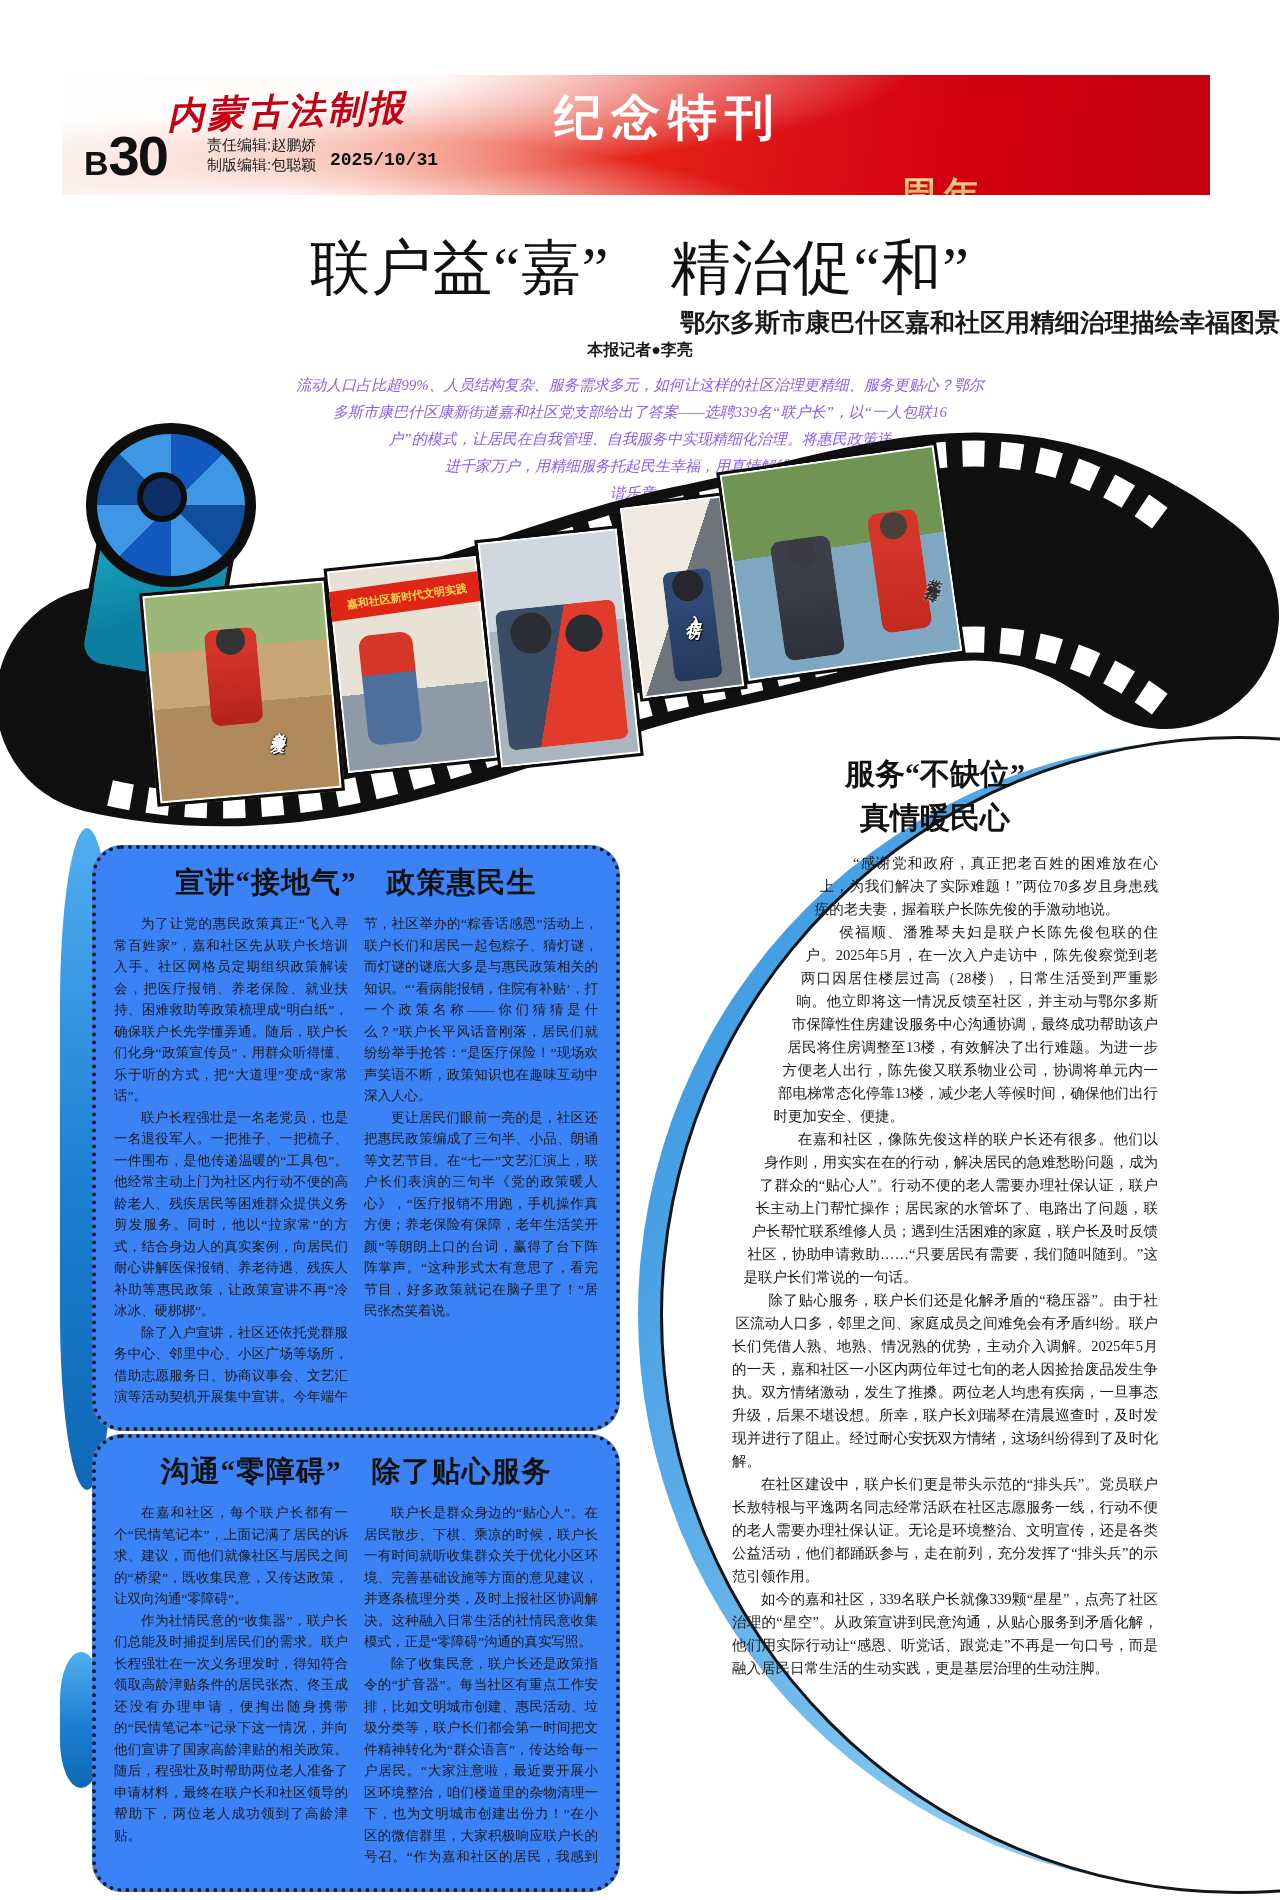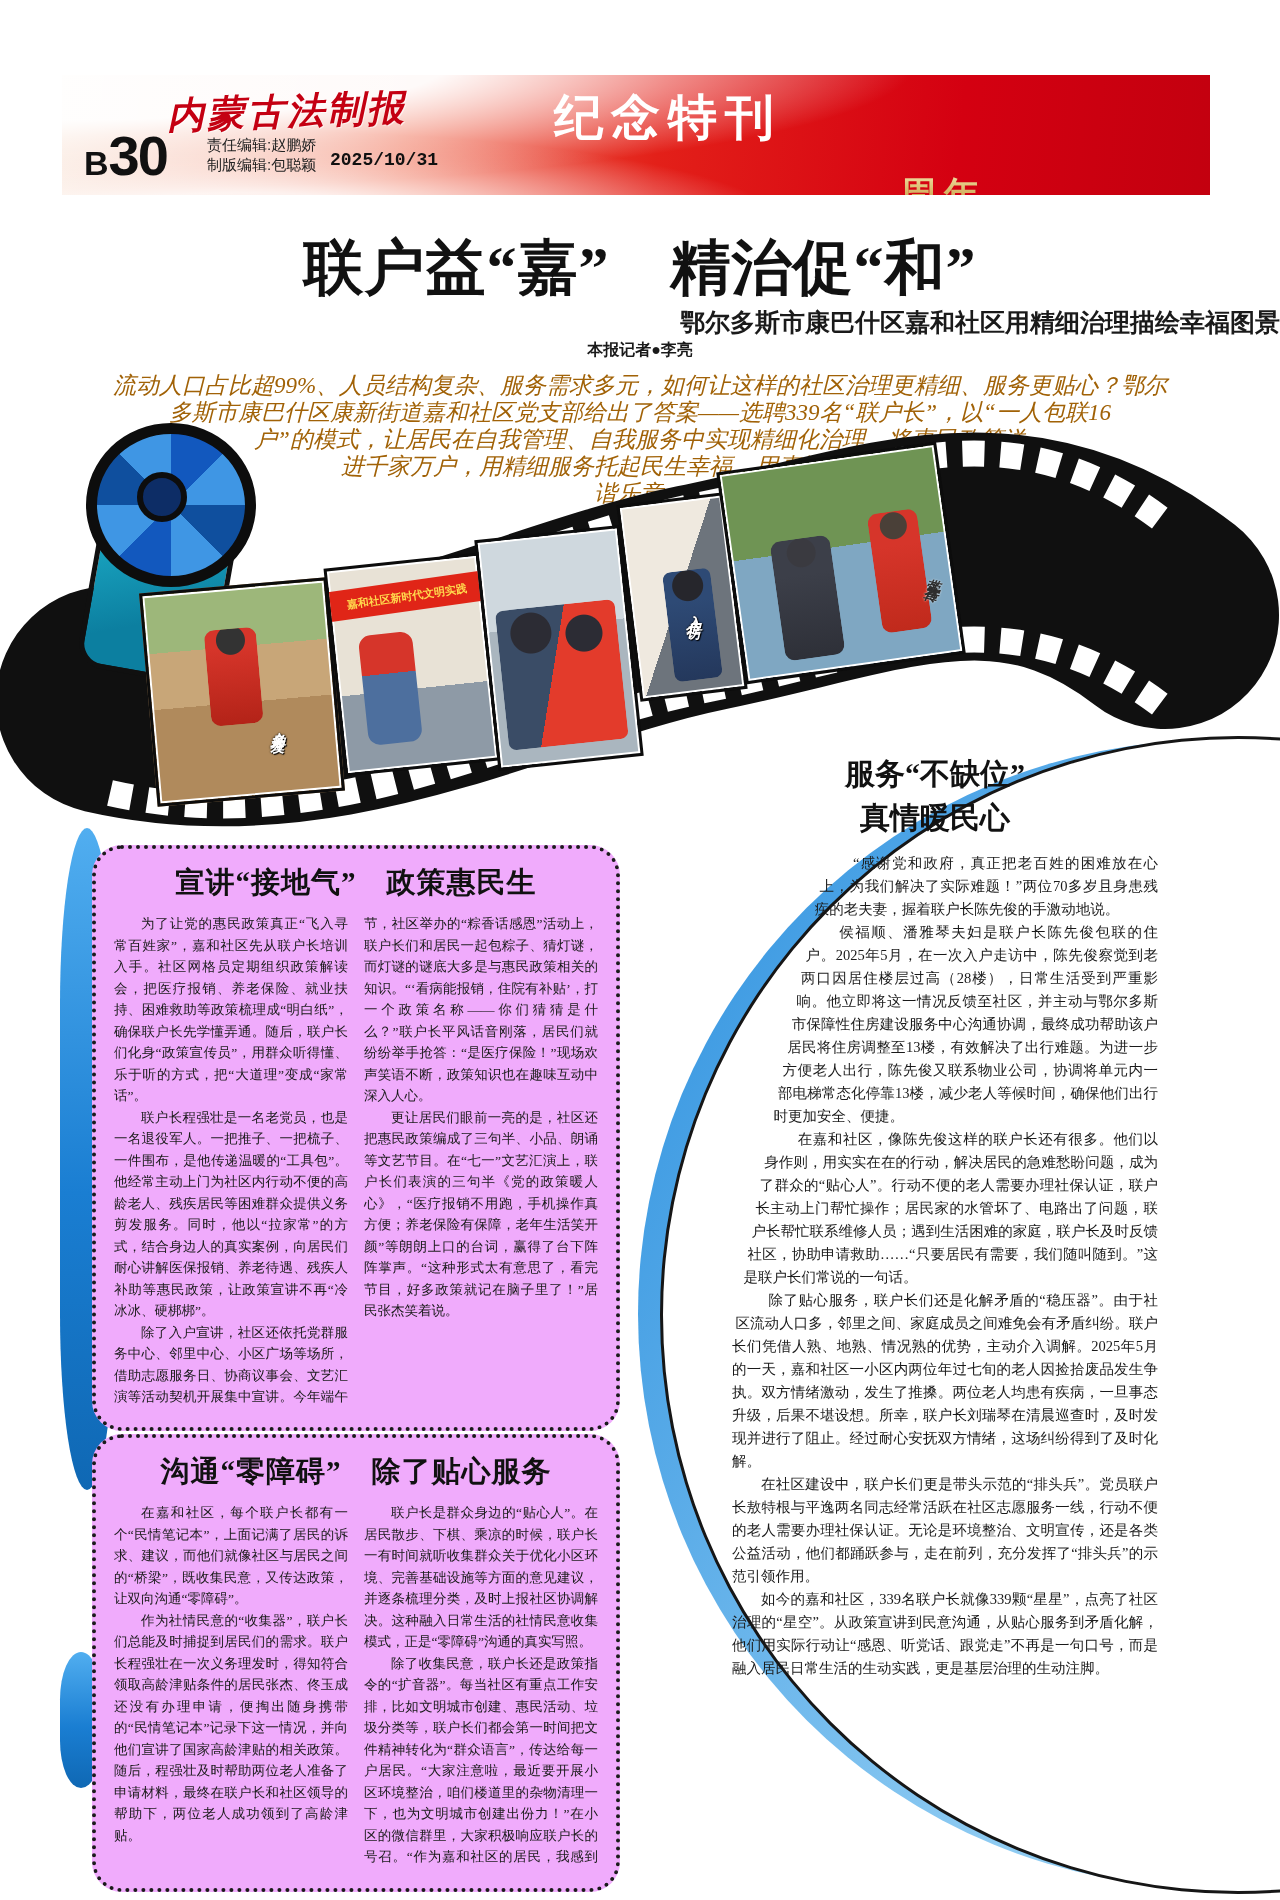--- a/index.html
+++ b/index.html
@@ -30,25 +30,25 @@
     font-size:128px;font-weight:900;line-height:1;
     background:linear-gradient(175deg,#fdf3c2 10%,#e7c877 35%,#b68c2e 60%,#f3e3a0 85%);
     -webkit-background-clip:text;background-clip:text;color:transparent;
     text-shadow:0 0 1px rgba(120,80,0,.35);}
   .anno-suffix{left:838px;top:72px;font-size:36px;font-weight:900;letter-spacing:8px;
     background:linear-gradient(180deg,#f7e7ae,#c9a24b 60%,#9a7526);
     -webkit-background-clip:text;background-clip:text;color:transparent;margin-top:24px;}
 
   
   .headline{left:0;top:228px;width:1280px;text-align:center;font-size:60px;
-    font-weight:700;letter-spacing:1px;color:#111;}
+    font-weight:400;letter-spacing:1px;color:#111;}
   .subtitle{left:0;top:306px;width:1280px;text-align:right;font-size:25px;font-weight:700;}
   .byline{left:0;top:340px;width:1280px;text-align:center;font-size:16px;font-weight:700;}
-  .lede{left:0;top:372px;width:1280px;text-align:center;font-size:23px;font-style:italic;
-    line-height:27px;color:#a16207;}
+  .lede{left:0;top:372px;width:1280px;text-align:center;font-size:15px;font-style:italic;
+    line-height:27px;color:#8b5cf6;}
   .lede div{white-space:nowrap;}
 
   
   .strip-svg{left:0;top:400px;width:1280px;height:470px;}
   .reel-band{left:92px;top:472px;width:128px;height:196px;
     background:linear-gradient(160deg,#23c0d8,#0c7fa0 70%);
     border:5px solid #101010;border-radius:26px;transform:rotate(10deg);}
   .reel{left:86px;top:423px;width:148px;height:142px;border-radius:50%;
     border:11px solid #0d0d0d;
     background:conic-gradient(#1258be 0 45deg,#3f96e4 45deg 90deg,#0f4f9e 90deg 135deg,
@@ -95,21 +95,21 @@
   
   .swoosh{background:linear-gradient(180deg,#51aef0,#1a7ed2 55%,#0f68b4);}
   .sw1{left:60px;top:828px;width:54px;height:662px;border-radius:46px/300px;}
   .sw2{left:60px;top:1652px;width:42px;height:136px;border-radius:40px/90px;}
   .circle-blue{left:638px;top:740px;width:1150px;height:1148px;border-radius:50%;
     background:linear-gradient(120deg,#2a8fdf,#8ecbf2 55%);}
   .circle-white{left:660px;top:736px;width:1150px;height:1152px;border-radius:50%;
     background:#fff;border:3px solid #161616;}
 
   
-  .dotbox{border:4px dotted #1b1b1b;border-radius:30px;background:#f0abfc;font-family:Liberation Serif, serif;}
+  .dotbox{border:4px dotted #1b1b1b;border-radius:30px;background:#3b82f6;font-family:Liberation Serif, serif;}
   .box1{left:92px;top:845px;width:520px;height:578px;}
   .box2{left:92px;top:1434px;width:520px;height:450px;}
   .sec-title{text-align:center;font-size:29px;font-weight:900;letter-spacing:1px;
     padding-top:14px;color:#111;}
   .sec-body{height:calc(100% - 74px);margin:10px 18px 12px 18px;
     column-count:2;column-gap:16px;column-fill:auto;overflow:hidden;
     font-size:13.5px;line-height:21.5px;text-align:justify;}
   .sec-body p,.sec3-body p{margin:0;text-indent:2em;}
 
   

